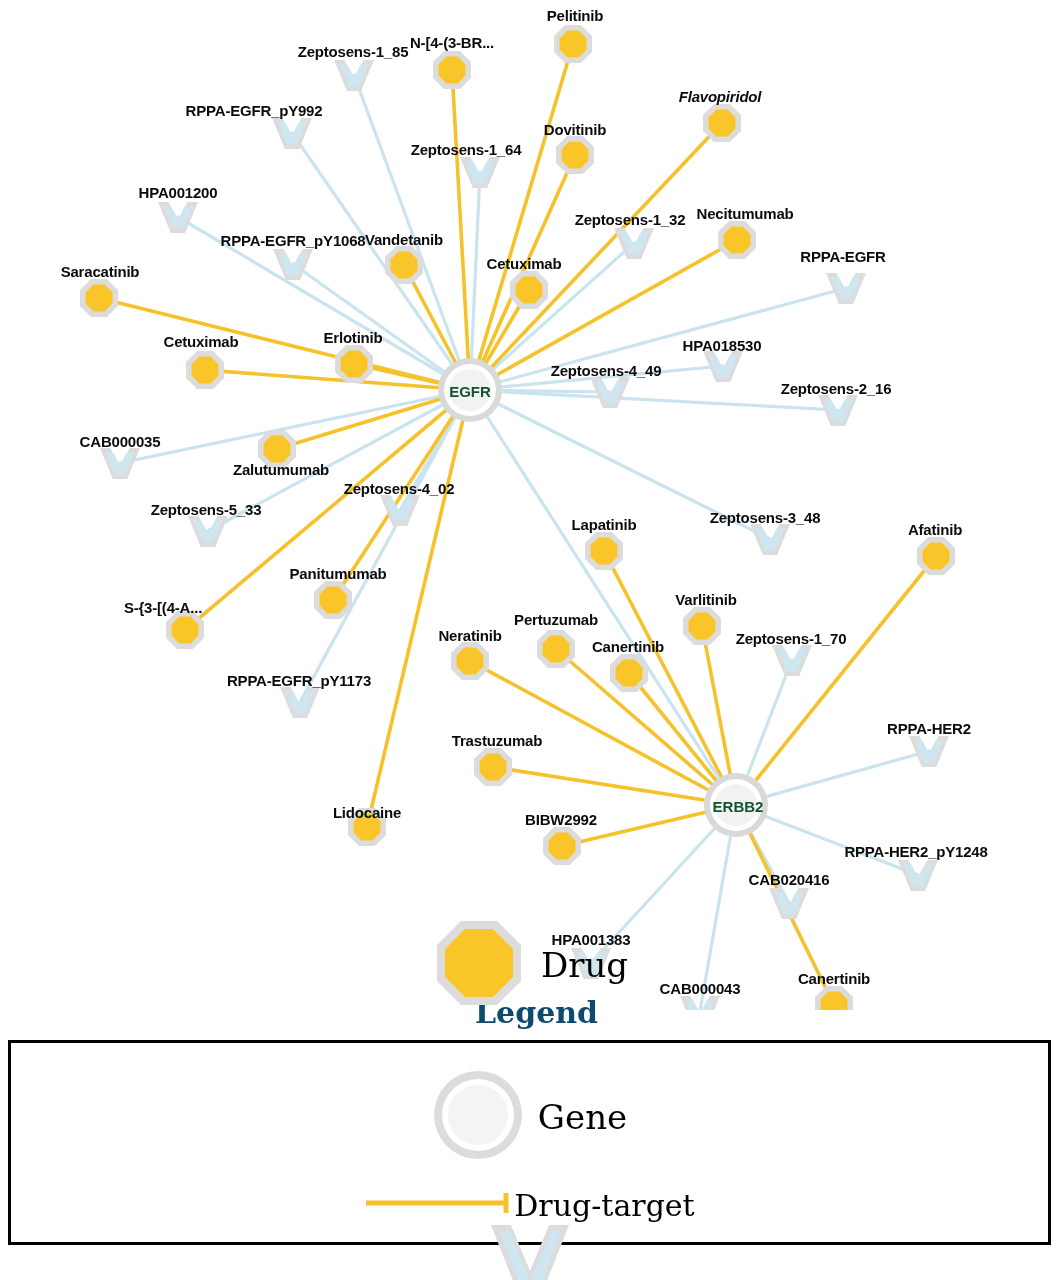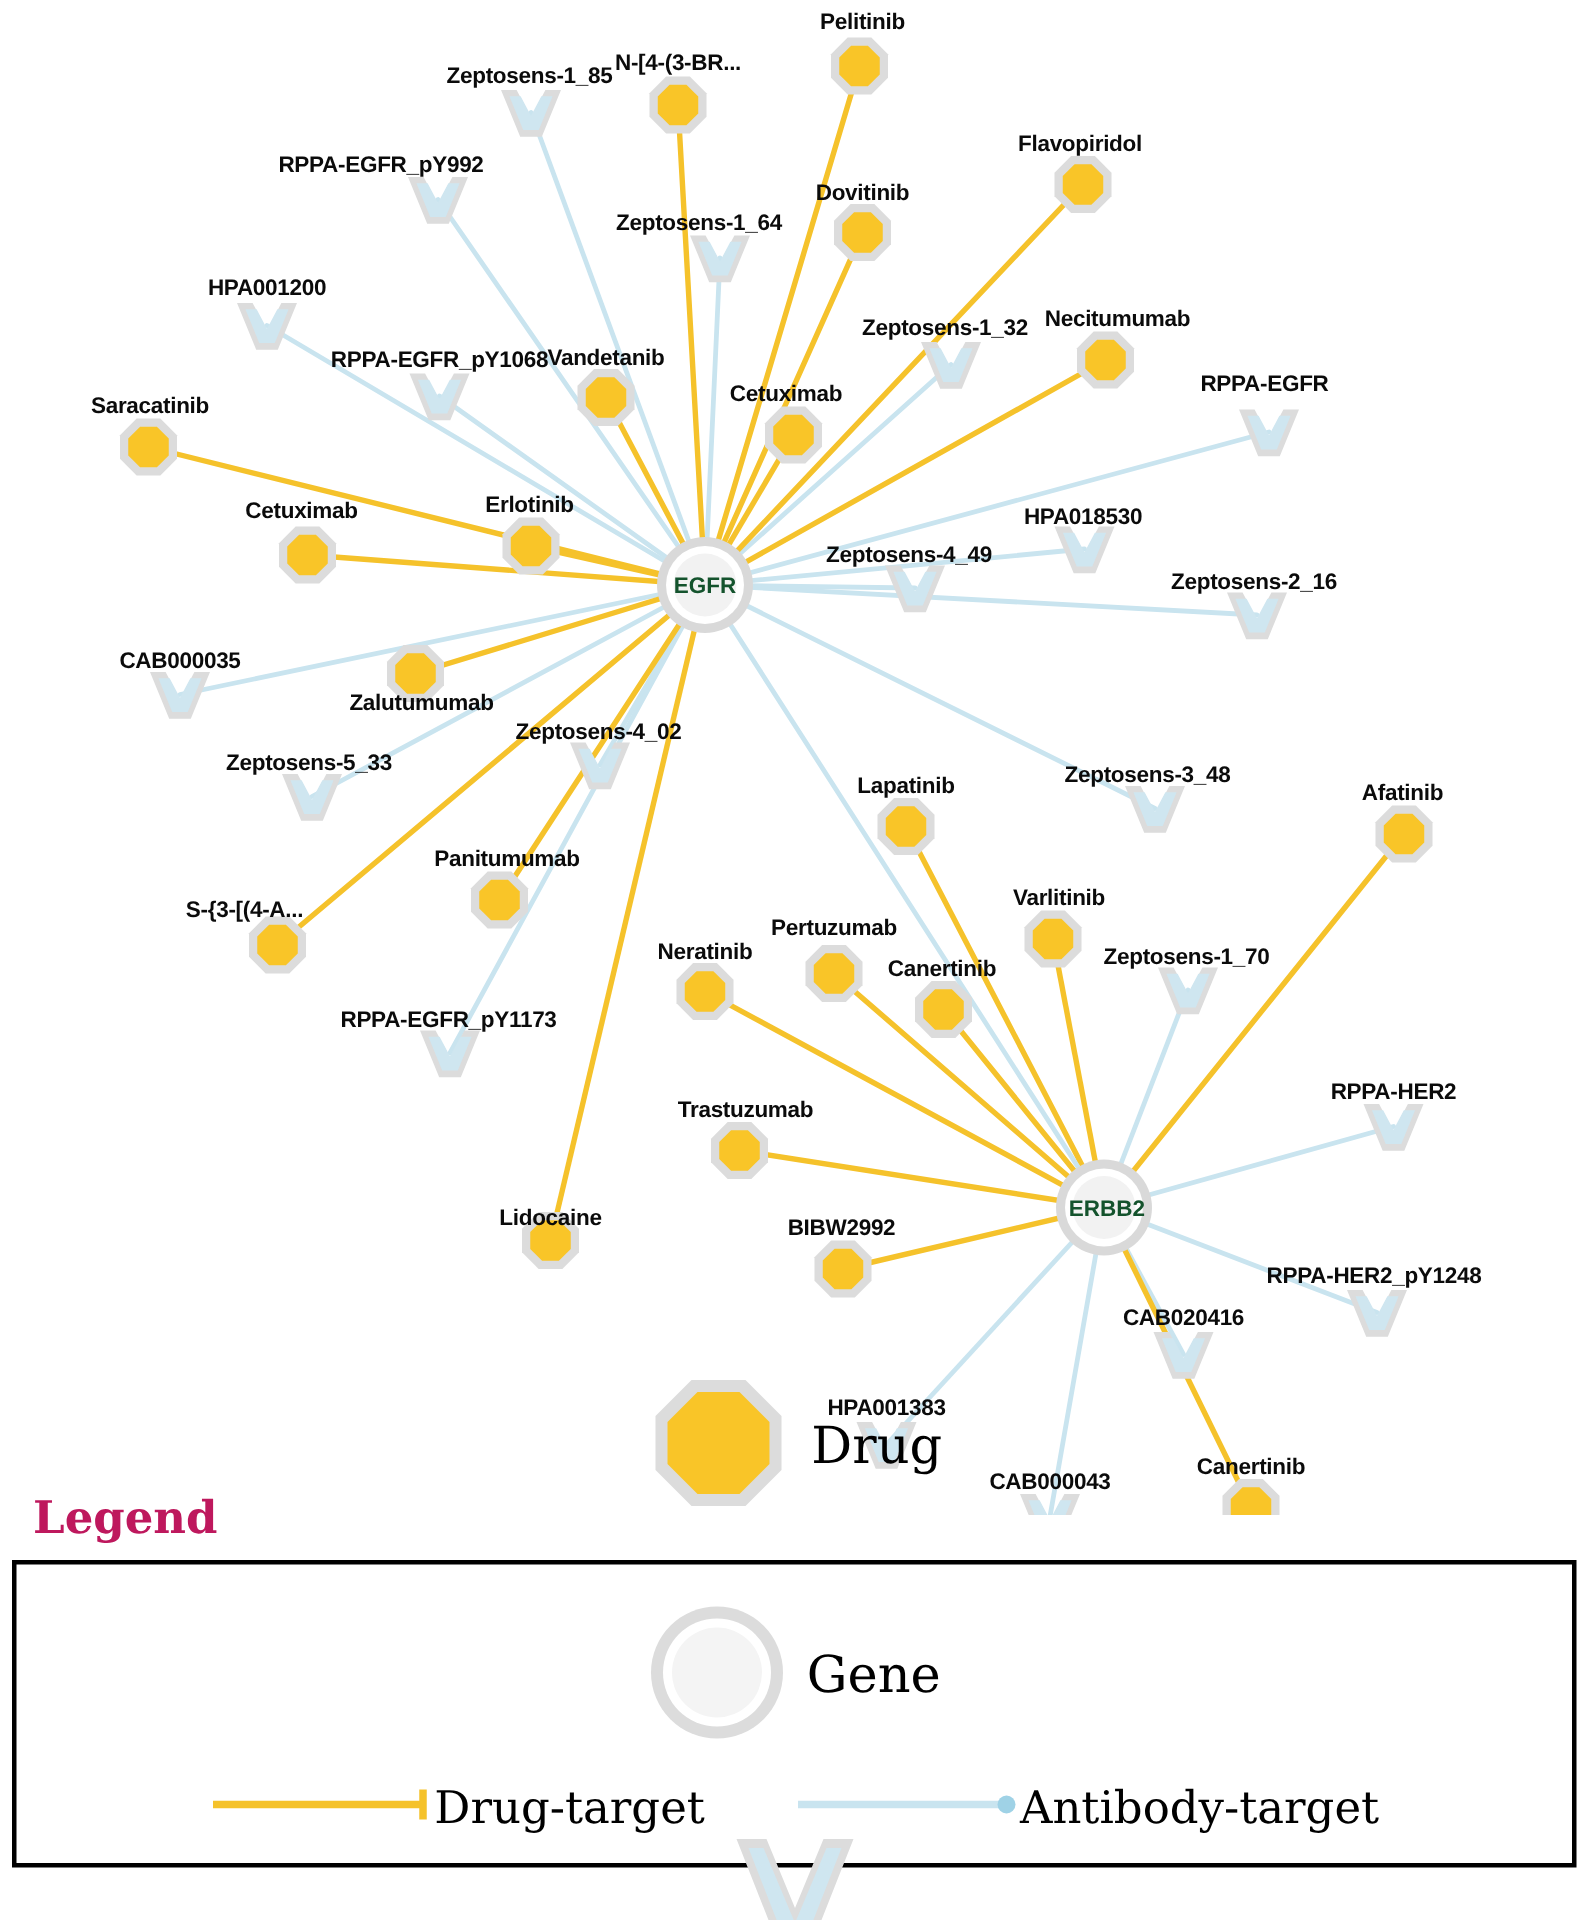--- a/index.html
+++ b/index.html
@@ -46,22 +46,23 @@
   #legend-wrap {
     position: absolute;
     left: 8px;
     top: 995px;
     width: 1043px;
   }
   #legend-title {
     font-family: "DejaVu Serif", serif;
     font-size: 30px;
     font-weight: bold;
-    color: #be185d;
+    color: #0c4a6e;
     margin: 0 0 10px 14px;
+    text-align: center;
   }
   #legend-box {
     border: 3px solid #000;
     height: 205px;
     position: relative;
     box-sizing: border-box;
     background: #fff;
   }
   .legend-row1 {
     position: absolute;
@@ -267,21 +268,21 @@
     <div class="node-label" style="left: 765px; top: 517px;">Zeptosens-3_48</div>
     <div class="node-label" style="left: 299px; top: 680px;">RPPA-EGFR_pY1173</div>
     <div class="node-label" style="left: 791px; top: 638px;">Zeptosens-1_70</div>
     <div class="node-label" style="left: 929px; top: 728px;">RPPA-HER2</div>
     <div class="node-label" style="left: 916px; top: 851px;">RPPA-HER2_pY1248</div>
     <div class="node-label" style="left: 789px; top: 879px;">CAB020416</div>
     <div class="node-label" style="left: 591px; top: 939px;">HPA001383</div>
     <div class="node-label" style="left: 700px; top: 988px;">CAB000043</div>
     <div class="node-label" style="left: 575px; top: 15px;">Pelitinib</div>
     <div class="node-label" style="left: 452px; top: 42px;">N-[4-(3-BR...</div>
-    <div class="node-label" style="left: 720px; top: 96px;">Flavopiridol</div>
+    <div class="node-label" style="left: 720px; top: 96px; font-style: italic;">Flavopiridol</div>
     <div class="node-label" style="left: 575px; top: 129px;">Dovitinib</div>
     <div class="node-label" style="left: 745px; top: 213px;">Necitumumab</div>
     <div class="node-label" style="left: 404px; top: 239px;">Vandetanib</div>
     <div class="node-label" style="left: 524px; top: 263px;">Cetuximab</div>
     <div class="node-label" style="left: 100px; top: 271px;">Saracatinib</div>
     <div class="node-label" style="left: 201px; top: 341px;">Cetuximab</div>
     <div class="node-label" style="left: 353px; top: 337px;">Erlotinib</div>
     <div class="node-label" style="left: 281px; top: 421px; margin-top: 48px;">Zalutumumab</div>
     <div class="node-label" style="left: 338px; top: 573px;">Panitumumab</div>
     <div class="node-label" style="left: 163px; top: 607px;">S-{3-[(4-A...</div>
@@ -334,24 +335,15 @@
     <div class="legend-row2">
       <div class="legend-edge-item">
         <span>
           <svg width="150" height="26" viewBox="0 0 150 26">
             <line x1="2" y1="13" x2="140" y2="13" stroke="#f5c22b" stroke-width="5"></line>
             <line x1="142" y1="3" x2="142" y2="23" stroke="#f5c22b" stroke-width="5"></line>
           </svg>
         </span>
         <span class="lbl">Drug-target</span>
       </div>
-      <div class="legend-edge-item">
-        <span>
-          <svg width="150" height="26" viewBox="0 0 150 26">
-            <line x1="2" y1="13" x2="136" y2="13" stroke="#c9e4ef" stroke-width="5"></line>
-            <circle cx="141" cy="13" r="6" fill="#9fd2e6"></circle>
-          </svg>
-        </span>
-        <span class="lbl">Antibody-target</span>
-      </div>
     </div>
   </div>
 </div>
 
 </body></html>

